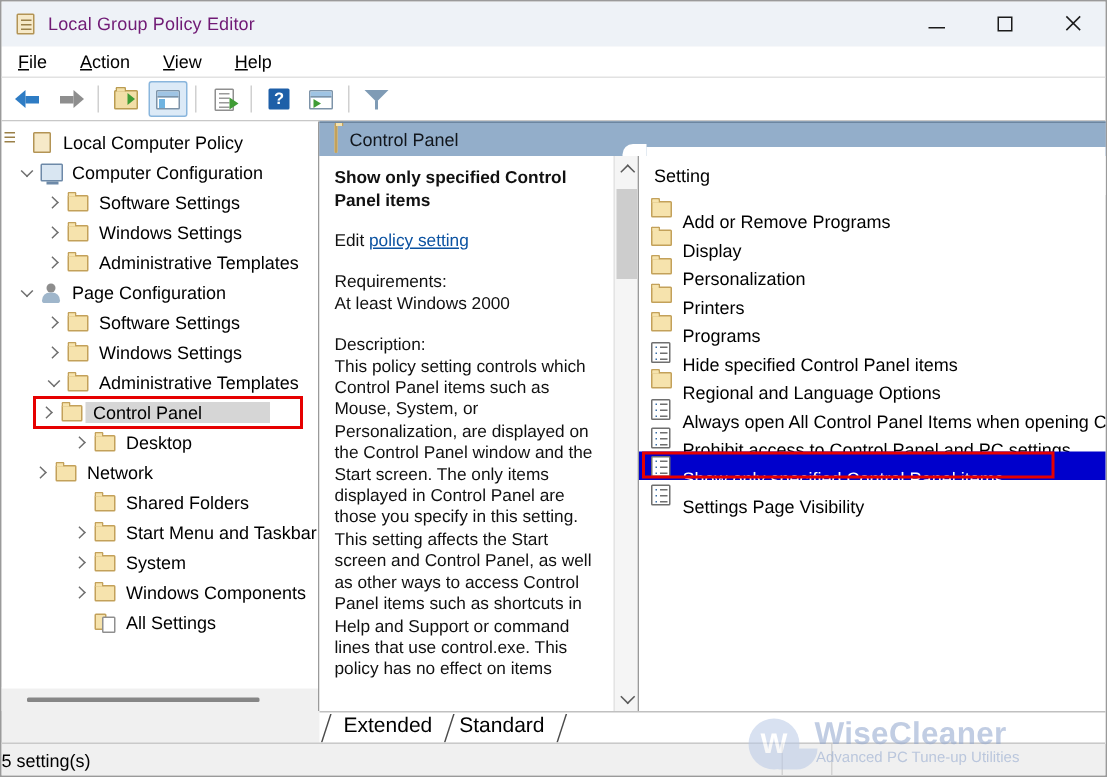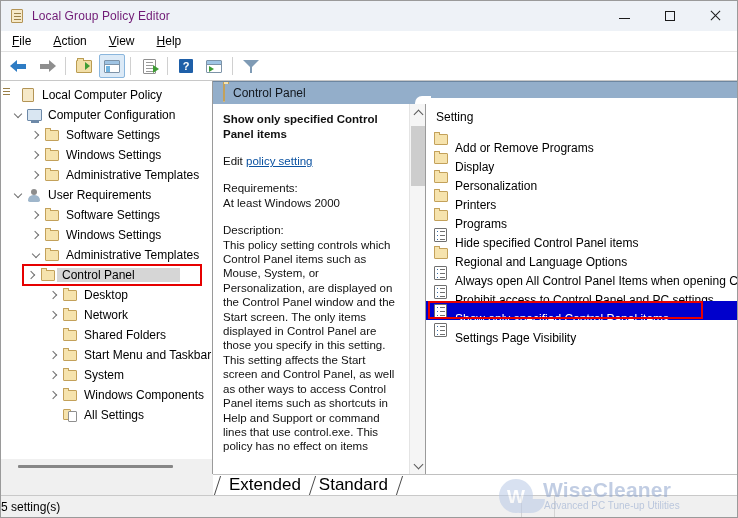--- a/index.html
+++ b/index.html
@@ -455,22 +455,22 @@
     width: 526px; height: 22px;
     background: #ffffff;
     border-top: 1px solid #c0c0c0;
     box-sizing: border-box;
     display: flex; align-items: flex-start;
     overflow: hidden;
   }
   .tab {
     position: relative;
     height: 20px;
-    font-size: 17px; color: #000;
-    display: flex; align-items: flex-end;
+    font-size: 14px; color: #000;
+    display: flex; align-items: flex-start;
     padding: 0 10px 0 14px;
     margin-left: -6px;
   }
   .tab:first-child { margin-left: 2px; }
   .tab .slash {
     position: absolute; right: -2px; top: 1px;
     width: 1px; height: 19px;
     background: #4a4a4a;
     transform: skewX(-18deg);
   }
@@ -658,21 +658,21 @@
           <span class="tlabel">Administrative Templates</span>
         </div>
 
         <div class="tnode" style="padding-left:10px">
           <span class="chev open">
               <i></i>
             </span>
           <span class="ticon">
               <span class="user-ic"></span>
             </span>
-          <span class="tlabel">User Requirements</span>
+          <span class="tlabel">Page Configuration</span>
         </div>
 
         <div class="tnode" style="padding-left:28px">
           <span class="chev">
               <i></i>
             </span>
           <span class="ticon">
               <span class="folder-sm"></span>
             </span>
           <span class="tlabel">Software Settings</span>
@@ -711,21 +711,21 @@
         <div class="tnode" style="padding-left:46px">
           <span class="chev">
               <i></i>
             </span>
           <span class="ticon">
               <span class="folder-sm"></span>
             </span>
           <span class="tlabel">Desktop</span>
         </div>
 
-        <div class="tnode" style="padding-left:46px">
+        <div class="tnode" style="padding-left:20px">
           <span class="chev">
               <i></i>
             </span>
           <span class="ticon">
               <span class="folder-sm"></span>
             </span>
           <span class="tlabel">Network</span>
         </div>
 
         <div class="tnode" style="padding-left:46px">

